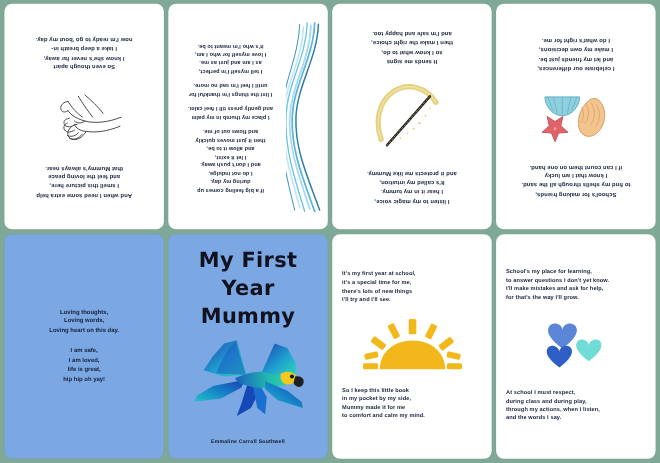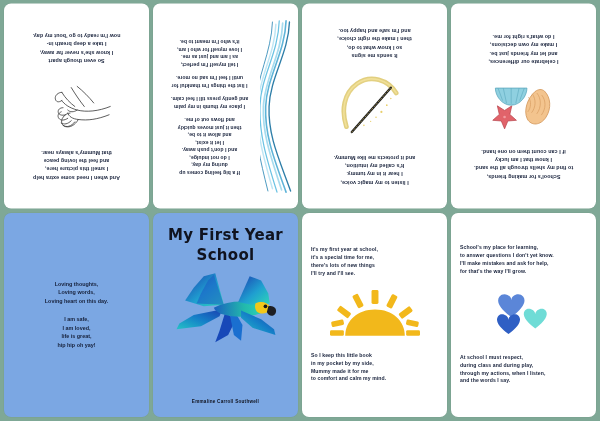--- a/index.html
+++ b/index.html
@@ -51,21 +51,21 @@
   
   .c2{padding:7px 6px 7px 4px;}
   .c2-inner{display:flex;align-items:center;height:100%;}
   .c2-waves{flex:0 0 34px;height:100%;display:flex;align-items:center;}
   .c2-text{flex:1;display:flex;flex-direction:column;justify-content:center;gap:6px;}
   .c2-text .stanza{font-size:5.0px;line-height:1.5;}
 
   
   .cover{align-items:center;justify-content:flex-start;padding-top:12px;}
   .cover-title{
-    font-size:15px;line-height:1.35;font-weight:bold;
+    font-size:19px;line-height:1.35;font-weight:bold;
     color:#10131f;text-align:center;width:100%;
     font-family:"DejaVu Sans", sans-serif;
     letter-spacing:0.3px;
   }
   .cover-art{margin-top:4px;}
   .cover-author{
     margin-top:auto;margin-bottom:5px;
     font-size:4.6px;font-weight:bold;color:#10131f;
     text-align:center;width:100%;letter-spacing:0.25px;
   }
@@ -245,21 +245,21 @@
         <div>I am loved,</div>
         <div>life is great,</div>
         <div>hip hip oh yay!</div>
       </div>
     </div>
   </div>
 
   <div class="card blue cover">
     <div class="cover-title">
       <div>My First Year</div>
-      <div>School</div>
+      <div>Mummy</div>
     </div>
     <div class="art cover-art">
       <svg width="108" height="76" viewBox="0 0 150 106">
         <defs>
           <linearGradient id="wu" x1="0" y1="0" x2="1" y2="1">
             <stop offset="0%" stop-color="#1b3fb0"></stop>
             <stop offset="55%" stop-color="#1f9fd0"></stop>
             <stop offset="100%" stop-color="#2fd6b8"></stop>
           </linearGradient>
           <linearGradient id="wl" x1="1" y1="0" x2="0" y2="1">

